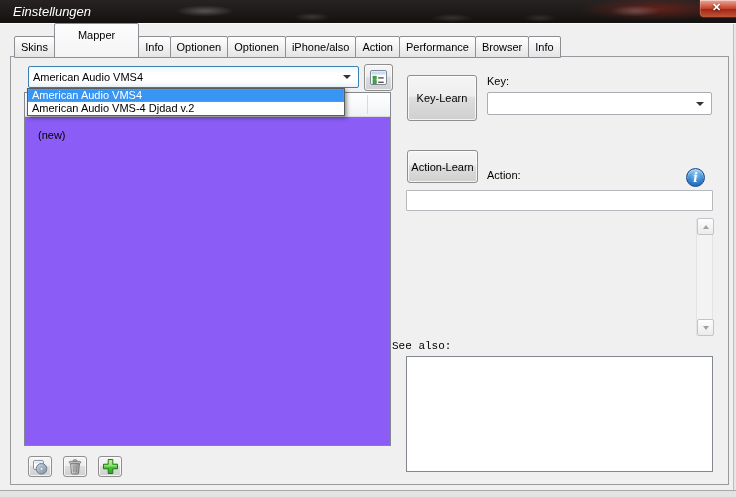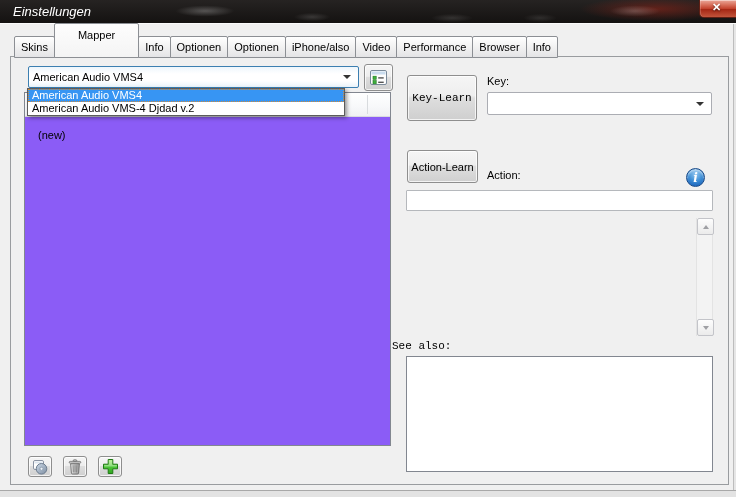--- a/index.html
+++ b/index.html
@@ -162,21 +162,21 @@
     <span class="close-x">✕</span>
   </div>
 
   <div class="tabstrip">
     <div class="tab">Skins</div>
     <div class="tab active">Mapper</div>
     <div class="tab">Info</div>
     <div class="tab">Optionen</div>
     <div class="tab">Optionen</div>
     <div class="tab">iPhone/also</div>
-    <div class="tab">Video</div>
+    <div class="tab">Action</div>
     <div class="tab">Performance</div>
     <div class="tab">Browser</div>
     <div class="tab">Info</div>
   </div>
 
   <div class="panel"></div>
 
   <div class="combo" style="left:28px; top:66px; width:331px; height:22px;">
     <span class="val">American Audio VMS4</span>
     <span class="arrow-down"></span>
@@ -198,21 +198,21 @@
       <div class="lv-sep" style="left:342px;"></div>
     </div>
     <div class="lv-row">(new)</div>
   </div>
 
   <div class="dropdown">
     <div class="dd-item selected">American Audio VMS4</div>
     <div class="dd-item">American Audio VMS-4 Djdad v.2</div>
   </div>
 
-  <div class="w7btn" style="left:407px; top:75px; width:70px; height:46px;font-family:Liberation Mono, monospace;">
+  <div class="w7btn" style="left:407px; top:75px; width:70px; height:46px;">
     <span>Key-Learn</span>
   </div>
   <span class="lbl" style="left:487px; top:75px;text-align:center;">Key:</span>
   <div class="combo combo-plain" style="left:487px; top:92px; width:225px; height:23px;">
     <span class="val"></span>
     <span class="arrow-down"></span>
   </div>
 
   <div class="w7btn" style="left:407px; top:150px; width:71px; height:33px;">
     <span>Action-Learn</span>

